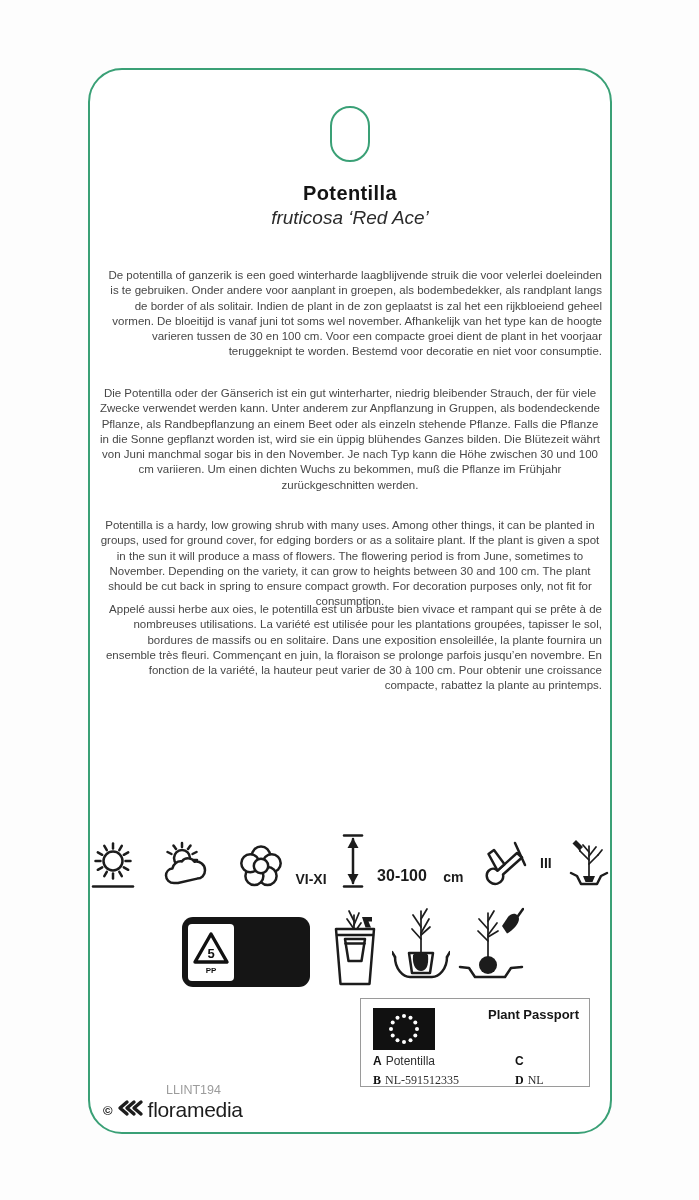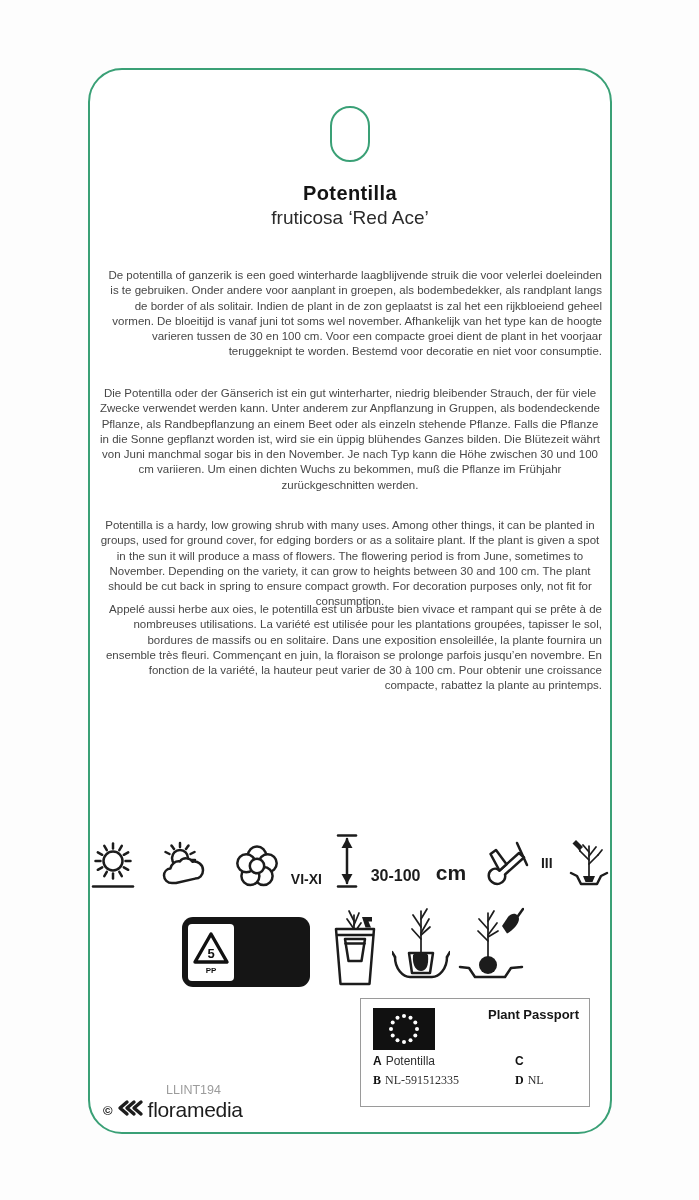--- a/index.html
+++ b/index.html
@@ -9,50 +9,50 @@
 
   .card { position:absolute; left:88px; top:68px; width:524px; height:1066px;
     background:#ffffff; border:2px solid #3aa076; border-radius:34px; }
 
   .hang-hole { position:absolute; left:50%; top:36px; transform:translateX(-50%);
     width:40px; height:56px; border:2.2px solid #3aa076; border-radius:20px; background:#fff; }
 
   .title { position:absolute; top:112px; left:0; right:0; text-align:center;
     font-size:20px; font-weight:bold; color:#141414; letter-spacing:0.4px; }
   .subtitle { position:absolute; top:137px; left:0; right:0; text-align:center;
-    font-size:19px; color:#2b2b2b; }
+    font-size:19px; color:#2b2b2b;font-style:italic; }
 
   .para { position:absolute; left:8px; right:8px; text-align:center;
     font-size:11.5px; line-height:15.3px; color:#474747; }
   .para-nl { top:198px;text-align:right; }
   .para-de { top:316px; }
   .para-en { top:448px; }
   .para-fr { top:532px;text-align:right; }
 
   .icon-row { position:absolute; top:758px; left:0; right:0; height:62px;
     display:flex; justify-content:space-between; align-items:flex-end; }
   .icon-row svg { display:block; }
   .caption { font-weight:bold; color:#1c1c1c; white-space:nowrap; }
   .cap-flower { font-size:14px; margin:0 8px 3px 4px; }
   .cap-height { font-size:16px; margin:0 4px 5px 6px; }
-  .cap-cm { font-size:21px; margin:0 10px 5px 6px; }
+  .cap-cm { font-size:14px; margin:0 10px 5px 6px; }
   .cap-prune { font-size:14px; margin:0 10px 19px 6px; }
   .gap14 { width:14px; }
 
   .badge { position:absolute; left:92px; top:847px; width:128px; height:70px;
     background:#151515; border-radius:11px; display:flex; align-items:center; padding:6px; }
   .badge-white { width:46px; height:57px; background:#fff; border-radius:4px;
     display:flex; flex-direction:column; align-items:center; justify-content:center; flex:none; }
   .badge-text { color:#ffffff; font-weight:bold; font-size:13.5px; line-height:14.5px;
     letter-spacing:0.2px; margin-left:8px; }
 
   .plant-steps { position:absolute; top:835px; }
   .step-bucket { left:240px; } .step-rootball { left:302px; } .step-ground { left:368px; }
 
-  .passport { position:absolute; left:270px; top:928px; width:230px; height:109px;
+  .passport { position:absolute; left:270px; top:928px; width:230px; height:89px;
     border:1.5px solid #9a9a9a; background:#fff; }
   .passport-title { position:absolute; top:8px; right:10px; font-size:13px;
     font-weight:bold; color:#161616; }
   .eu-flag { position:absolute; left:12px; top:9px; width:62px; height:42px; background:#111; }
   .pp-row { position:absolute; left:12px; right:8px; font-size:12px; color:#2e2e2e; }
   .pp-row-a { top:55px; } .pp-row-b { top:74px;font-family:Liberation Serif, serif; }
   .pp-label { font-weight:bold; color:#111; margin-right:4px; }
   .pp-col2 { position:absolute; left:142px; top:0; }
 
   .product-code { position:absolute; left:76px; top:1013px; font-size:12.5px; color:#9c9c9c; }

